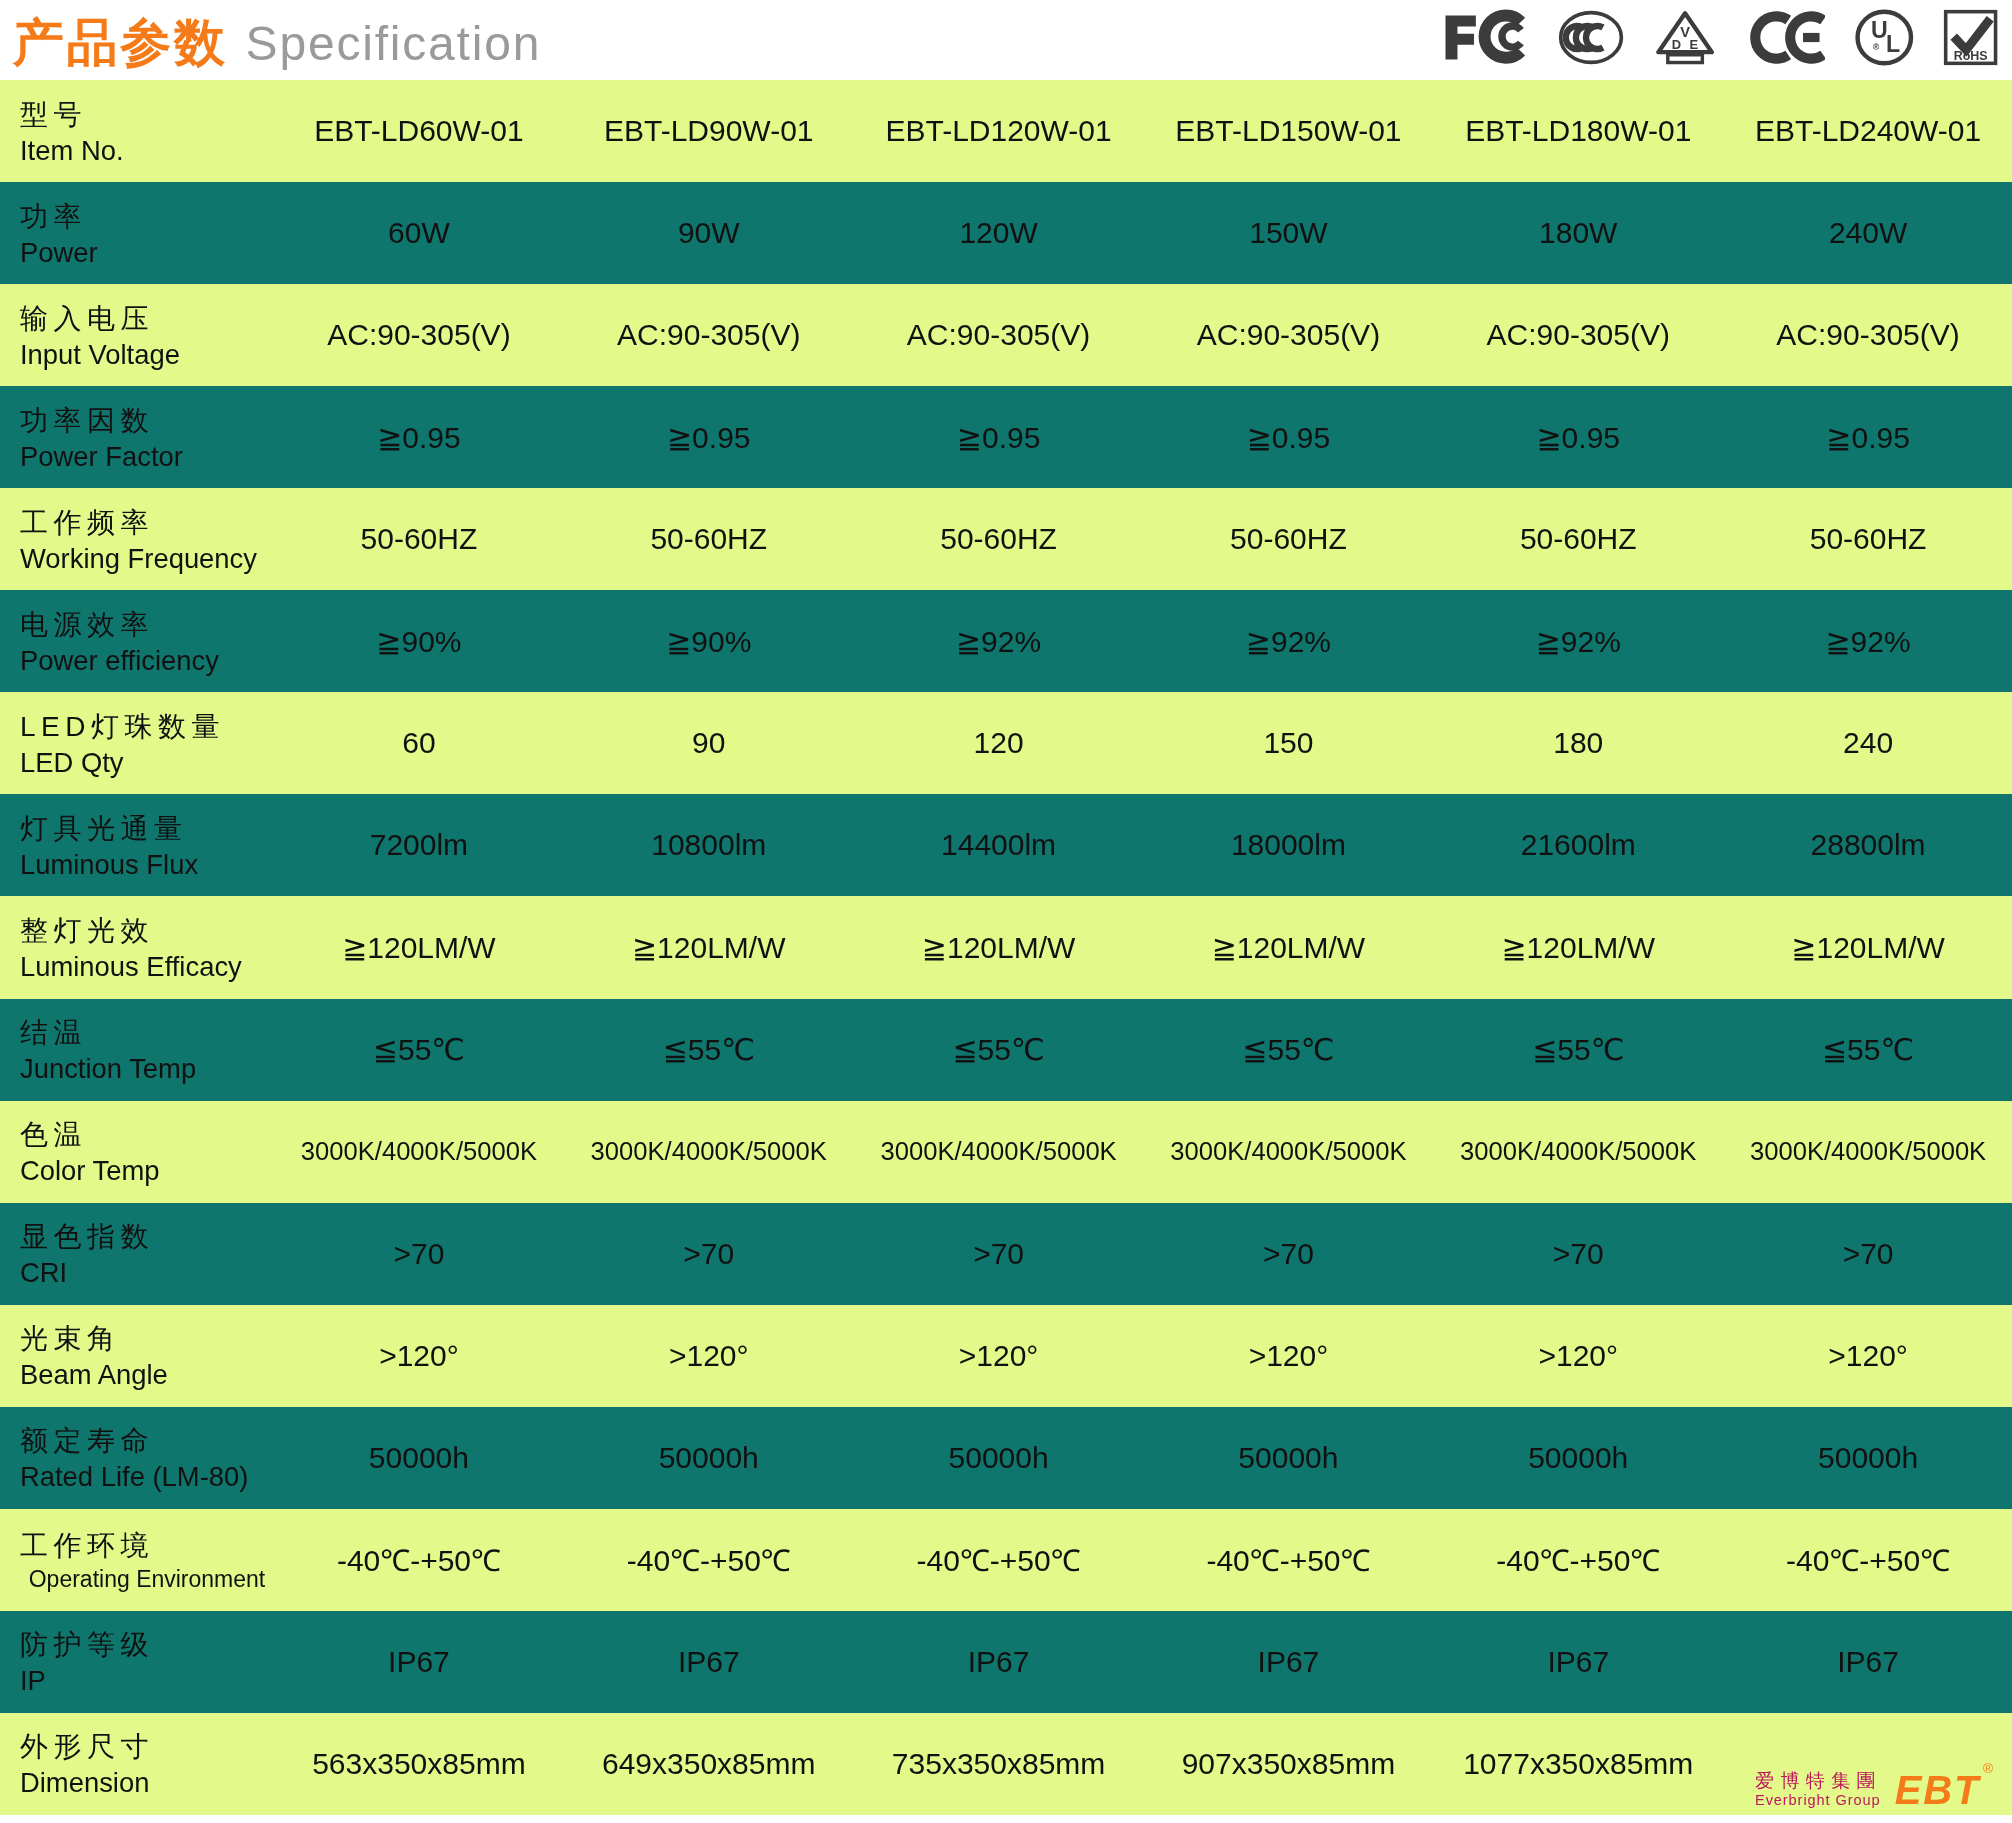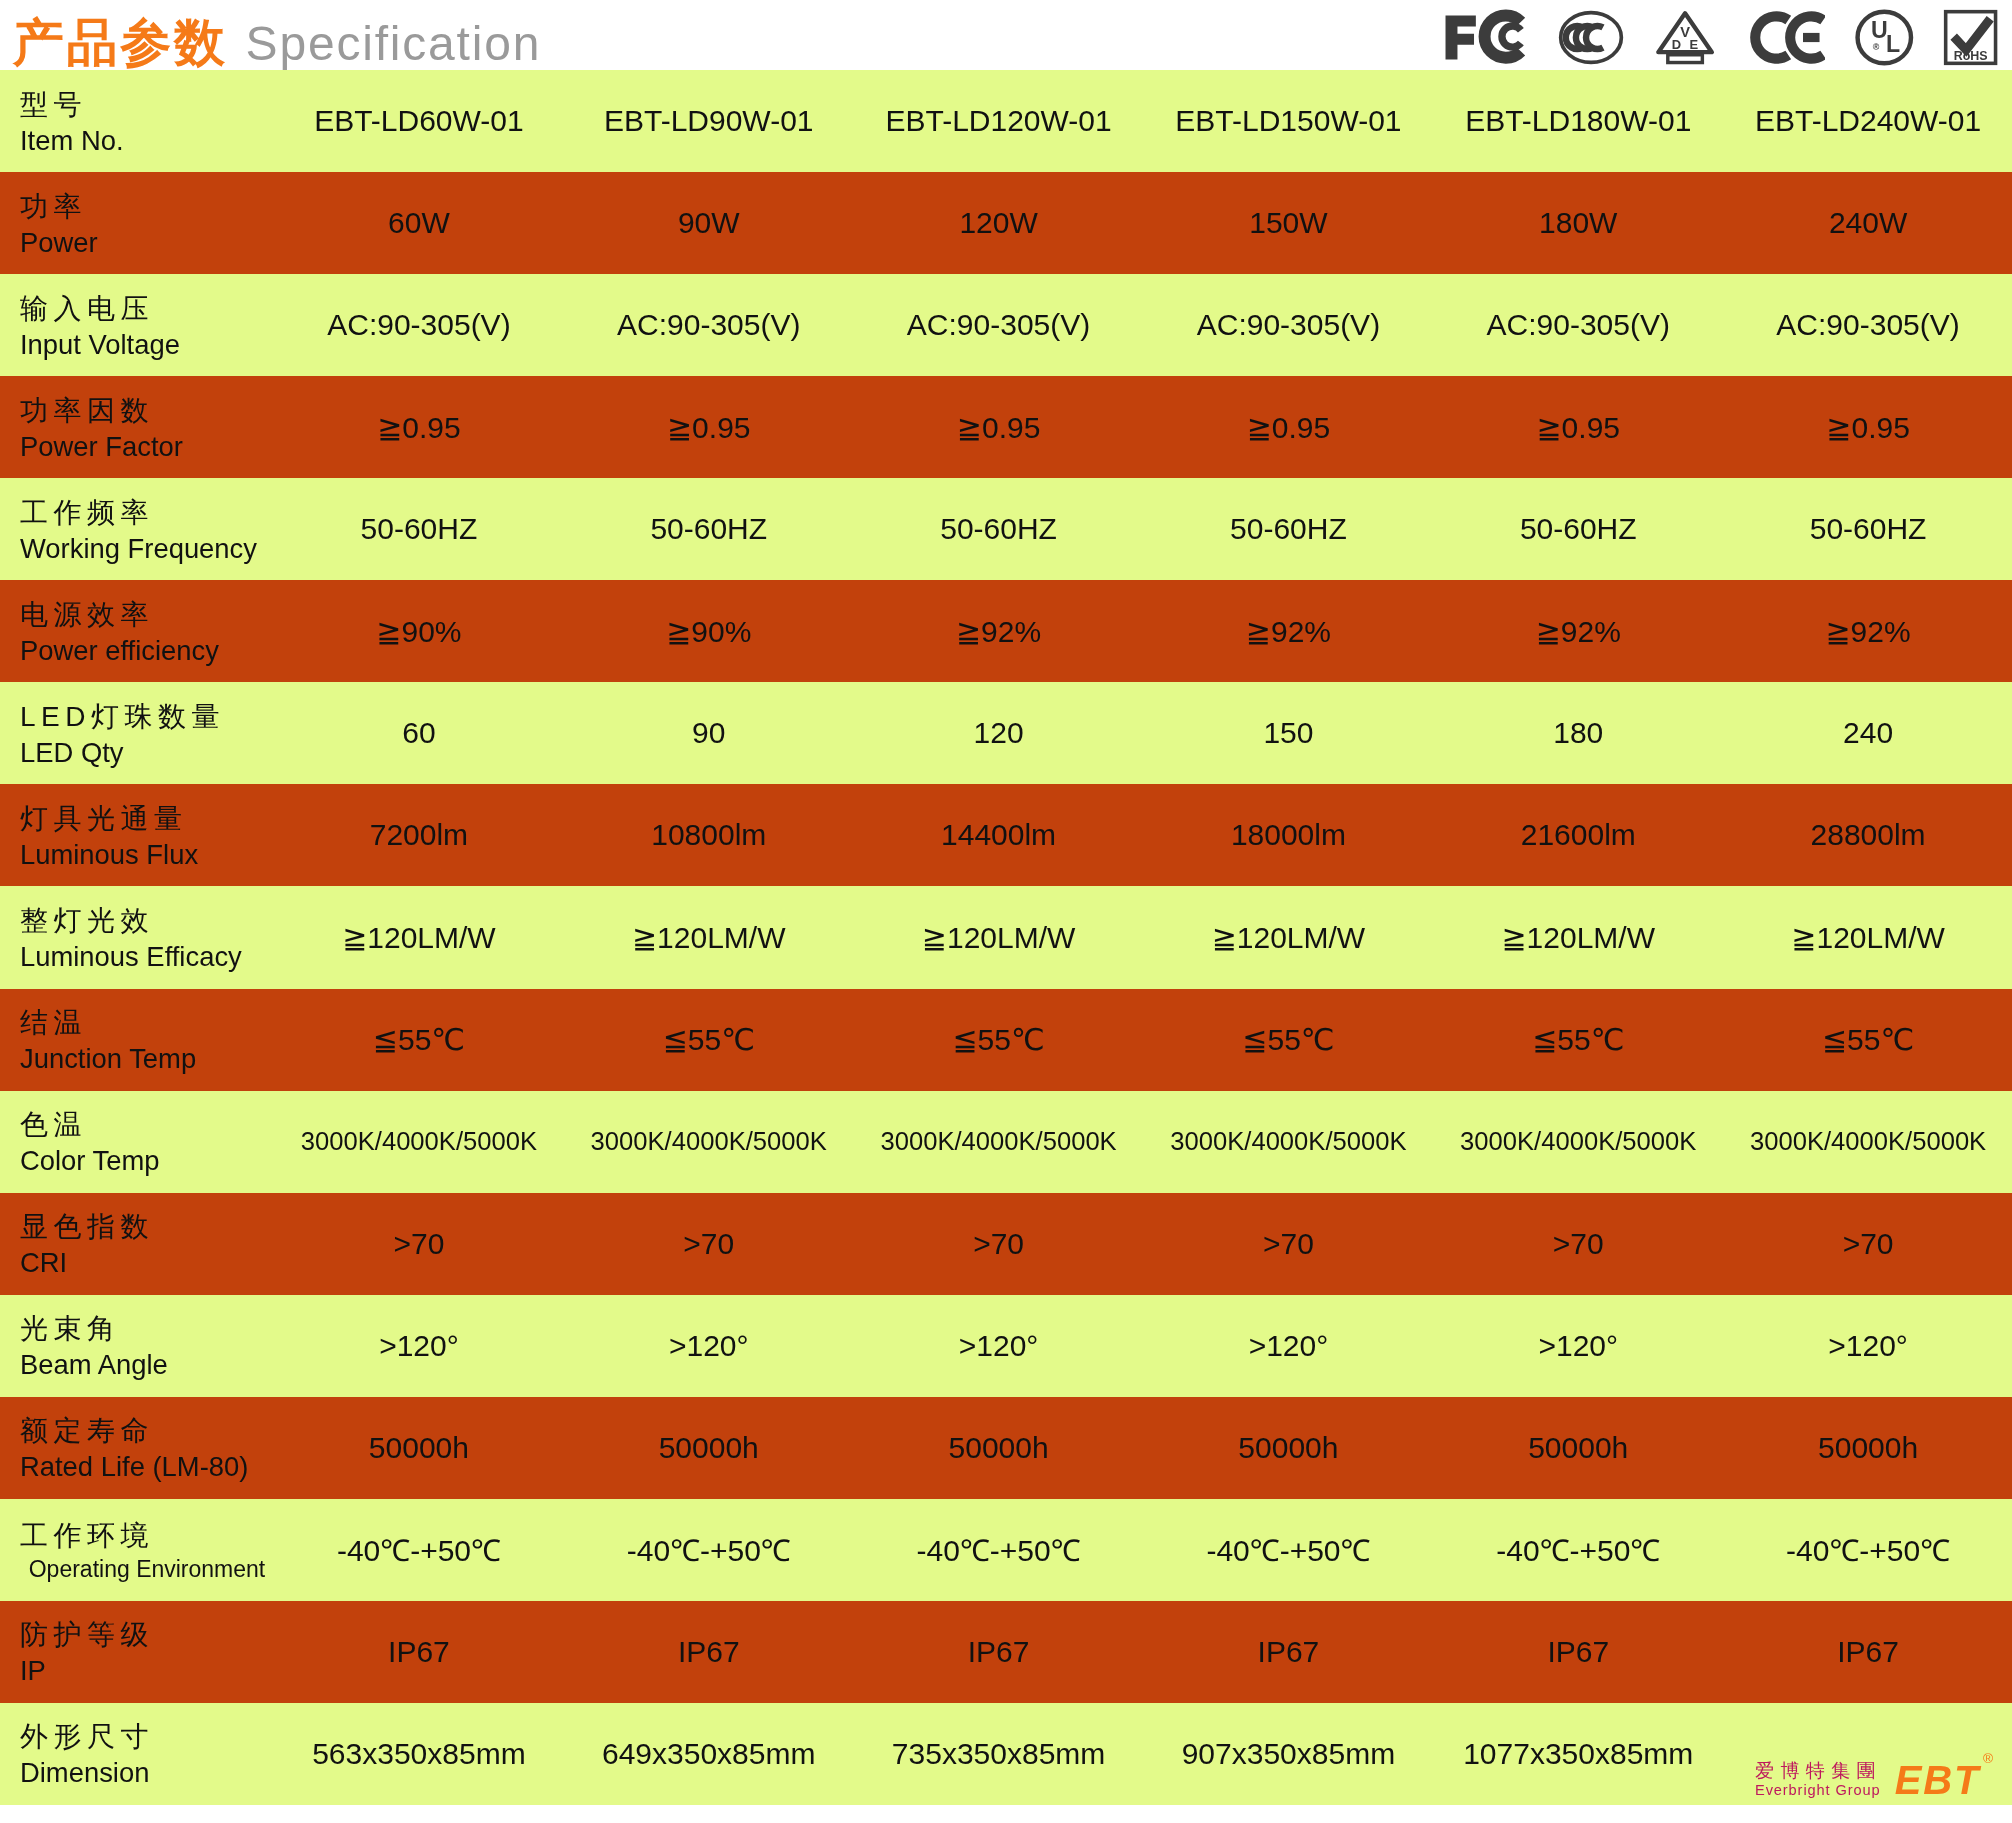--- a/index.html
+++ b/index.html
@@ -7,21 +7,21 @@
     width: 2013px; height: 1824px;
     background: #ffffff;
     font-family: "Liberation Sans", sans-serif;
     color: #111111;
     overflow: hidden;
   }
   .page { width: 2013px; height: 1824px; position: relative; }
 
   
   .header {
-    height: 70px;
+    height: 80px;
     box-sizing: border-box;
     padding: 3.7px 14.6px 0 12.8px;
     display: flex;
     justify-content: space-between;
     align-items: flex-start;
   }
   .title-group { display: flex; align-items: baseline; margin-top: 5.5px; }
   .title-cn {
     font-size: 51px; font-weight: bold;
     color: #f57a18; letter-spacing: 2.7px;
@@ -44,21 +44,21 @@
     position: relative;
     height: 1735px;
     display: grid;
     grid-template-rows: repeat(17, 1fr);
   }
   .row {
     display: grid;
     grid-template-columns: 274px repeat(6, 1fr);
   }
   .row.green { background: #e3fa8a; }
-  .row.white { background: #c2410c; }
+  .row.white { background: #0f766e; }
   .cell.label {
     padding-left: 20px;
     display: flex; flex-direction: column;
     justify-content: center;
     gap: 1px;
     box-sizing: border-box;
   }
   .cell.label .cn { font-size: 28px; letter-spacing: 5.5px; white-space: nowrap; }
   .cell.label .en { font-size: 27.4px; letter-spacing: 0; white-space: nowrap; }
   .cell.label .en.small { font-size: 23px; text-align: center; }

